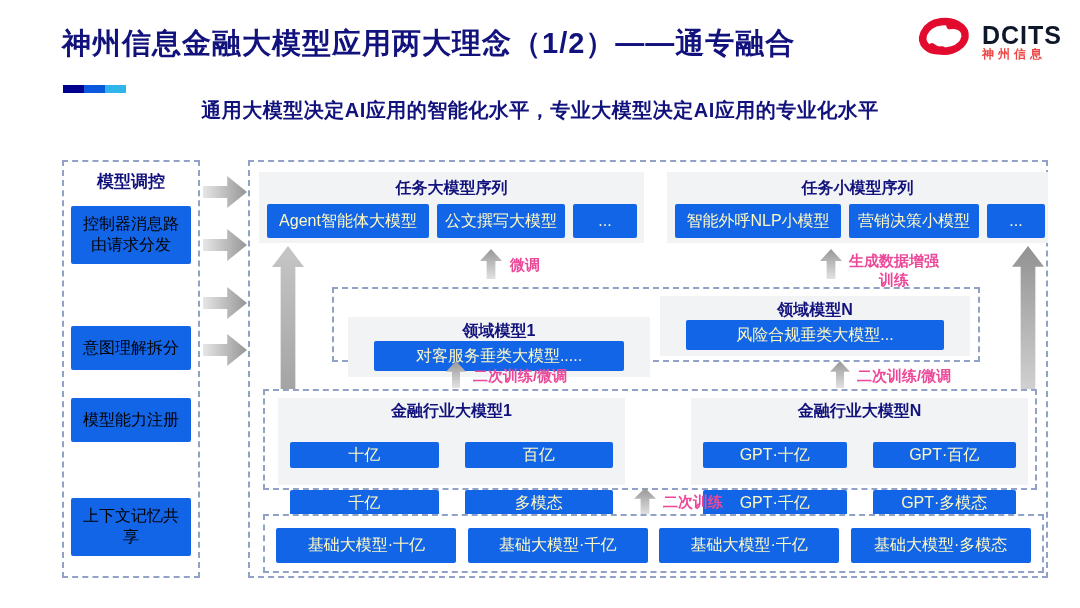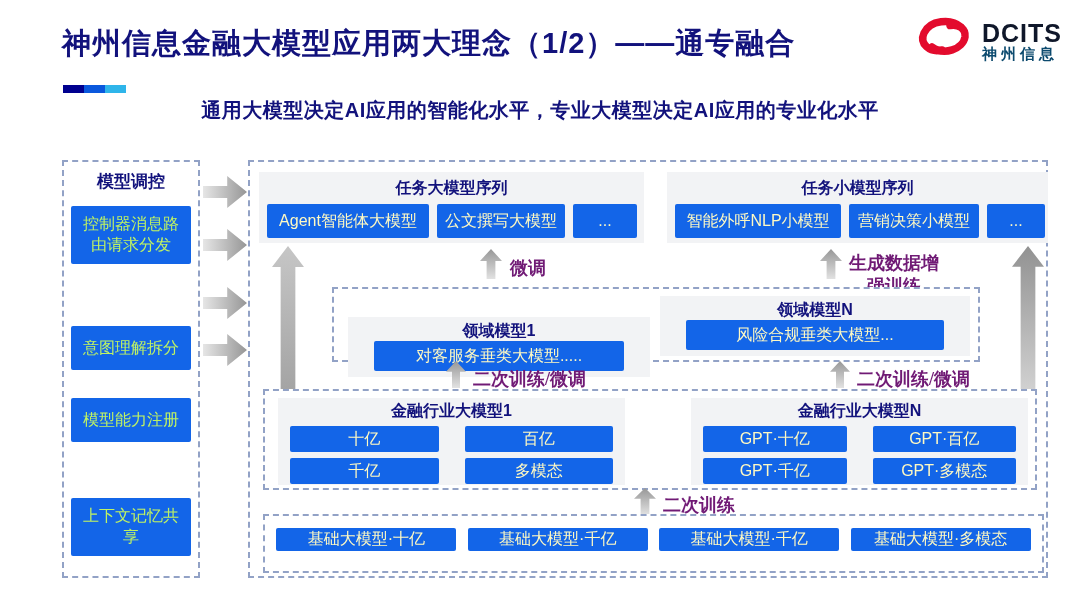--- a/index.html
+++ b/index.html
@@ -5,29 +5,29 @@
   * { margin:0; padding:0; box-sizing:border-box; }
   html,body { background:#ffffff; }
   body { font-family:"Liberation Sans","DejaVu Sans",sans-serif; }
   .page { position:relative; width:1080px; height:608px; background:#ffffff; overflow:hidden; }
 
   
   .title { position:absolute; left:62px; top:24px; font-size:29px; font-weight:bold; color:#12127c; letter-spacing:1px; white-space:nowrap; }
   .logo { position:absolute; right:18px; top:16px; display:flex; align-items:center; gap:9px; }
   .logo-text { display:flex; flex-direction:column; line-height:1.05; }
   .logo-brand { font-size:25px; font-weight:bold; color:#0f172a; letter-spacing:1px; }
-  .logo-cn { font-size:15px; font-weight:bold; color:#0c4a6e; letter-spacing:4px; }
+  .logo-cn { font-size:12px; font-weight:bold; color:#ef4444; letter-spacing:4px; }
   .deco { position:absolute; left:63px; top:85px; display:flex; }
   .deco span { width:21px; height:8px; display:block; }
   .subtitle { position:absolute; left:0; top:97px; width:1080px; text-align:center; font-size:20px; font-weight:bold; color:#12127c; letter-spacing:0.5px; }
 
   
   .sidebar { position:absolute; left:62px; top:160px; width:138px; height:418px; border:2px dashed #92a2c6; background:#ffffff; }
   .side-title { position:absolute; top:8px; left:0; width:100%; text-align:center; font-size:17px; font-weight:bold; color:#12127c; }
-  .side-btn { position:absolute; left:7px; width:120px; background:#1365e8; color:#bef264; font-size:16px; display:flex; align-items:center; justify-content:center; text-align:center; line-height:1.3; padding:2px 6px; border-radius:2px; }
+  .side-btn { position:absolute; left:7px; width:120px; background:#1365e8; color:#000000; font-size:16px; display:flex; align-items:center; justify-content:center; text-align:center; line-height:1.3; padding:2px 6px; border-radius:2px; }
 
   
   .r-arrow { position:absolute; left:203px; width:44px; height:32px;
     background:linear-gradient(to right,#e6e6e6,#969696);
     clip-path:polygon(0 31%,55% 31%,55% 0,100% 50%,55% 100%,55% 69%,0 69%); }
 
   
   .container { position:absolute; left:248px; top:160px; width:800px; height:418px; border:2px dashed #92a2c6; background:#ffffff; }
 
   .panel { position:absolute; background:#f2f3f5; }
@@ -37,28 +37,28 @@
 
   .dashed-box { position:absolute; border:2px dashed #92a2c6; background:#ffffff; }
 
   .up-arrow { position:absolute; background:linear-gradient(to bottom,#979797,#e2e2e2);
     clip-path:polygon(50% 0,100% 40%,70% 40%,70% 100%,30% 100%,30% 40%,0 40%); }
   .big-arrow { position:absolute; width:32px;
     clip-path:polygon(50% 0,100% 9%,73% 9%,73% 100%,27% 100%,27% 9%,0 9%); }
   .big-arrow.left  { background:linear-gradient(to bottom,#c6c6c6,#8f8f8f); }
   .big-arrow.right { background:linear-gradient(to bottom,#929292,#f6f6f6); }
 
-  .arrow-label { position:absolute; font-size:18px; font-weight:bold; color:#701a75; white-space:nowrap;font-family:Liberation Serif, serif; }
+  .arrow-label { position:absolute; font-size:15px; font-weight:bold; color:#ec4899; white-space:nowrap; }
   .arrow-label.wrap { white-space:normal; width:92px; text-align:center; line-height:1.25; }
 
   .grid2 { position:absolute; left:12px; right:12px; top:28px; display:grid; grid-template-columns:1fr 1fr; column-gap:26px; row-gap:6px; }
-  .grid2 .btn { height:26px; }
+  .grid2 .btn { height:26px;margin-top:16px; }
 
   .base-row { position:absolute; left:0; top:12px; width:100%; display:flex; justify-content:space-evenly; }
-  .base-row .btn { width:180px; height:23px; }
+  .base-row .btn { width:180px; height:35px; }
 </style>
 </head>
 <body>
 
 <div class="page">
 
   <div class="title">神州信息金融大模型应用两大理念（1/2）——通专融合</div>
 
   <div class="logo">
     <span>

